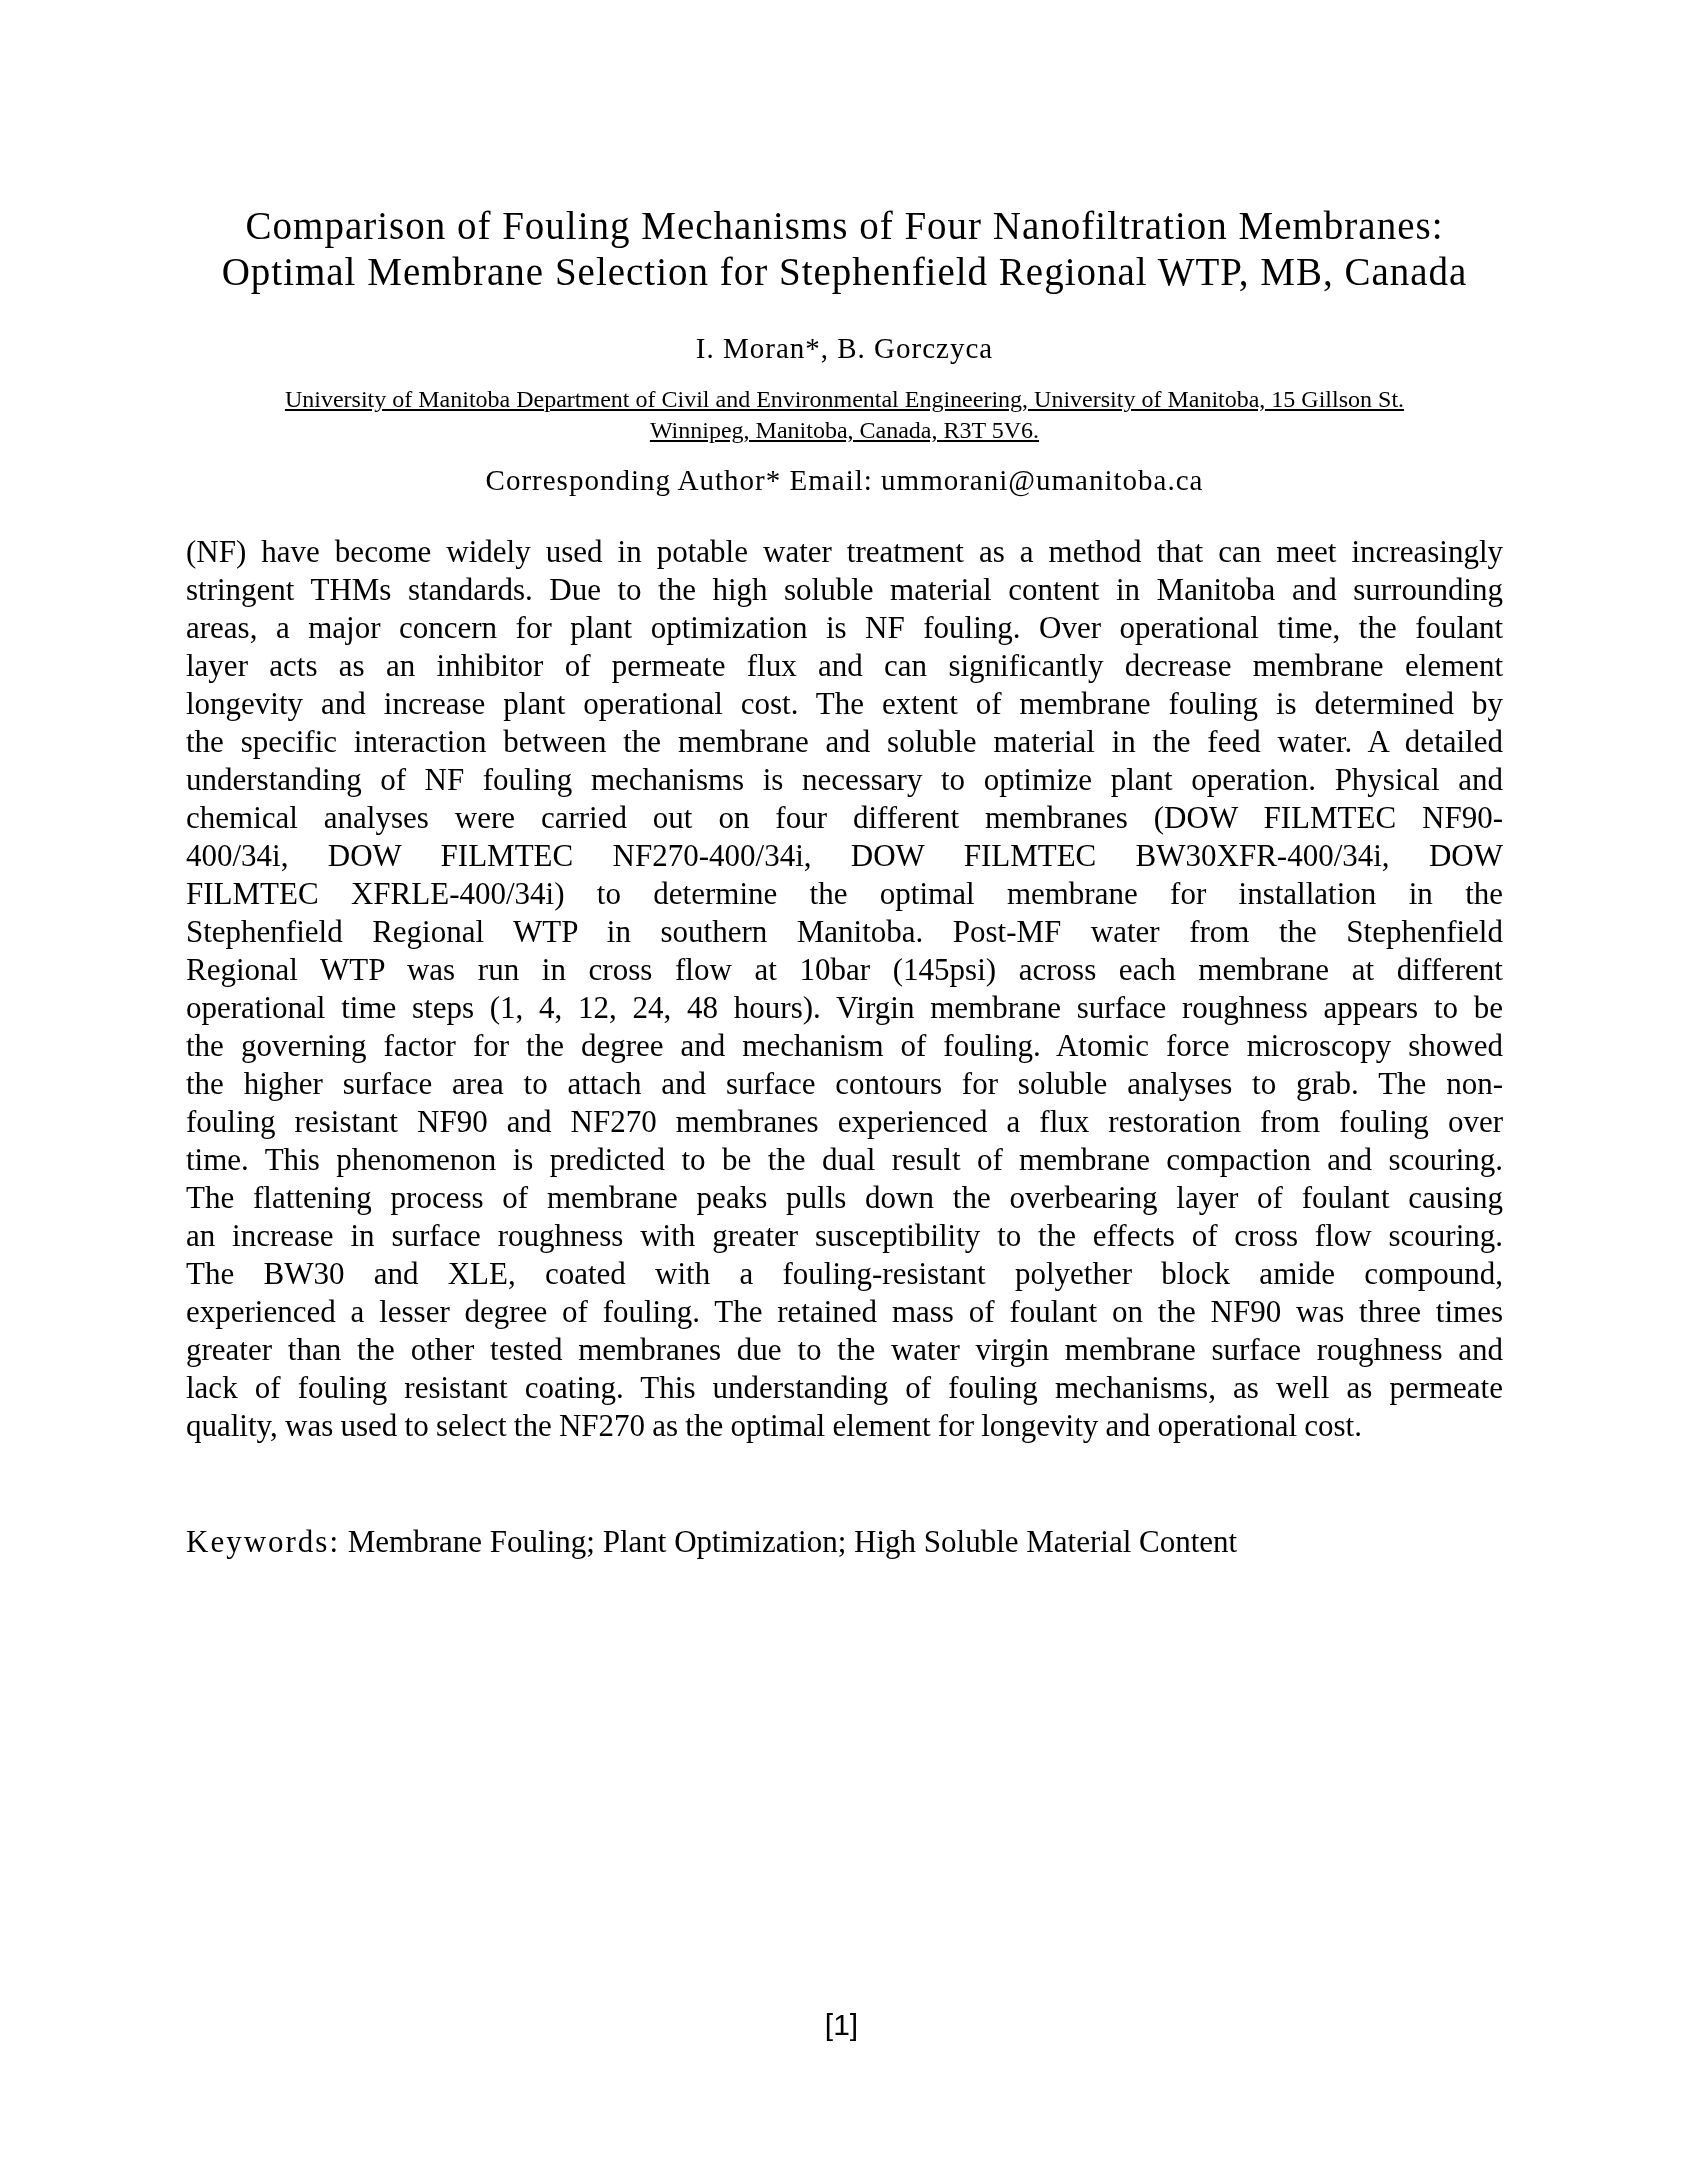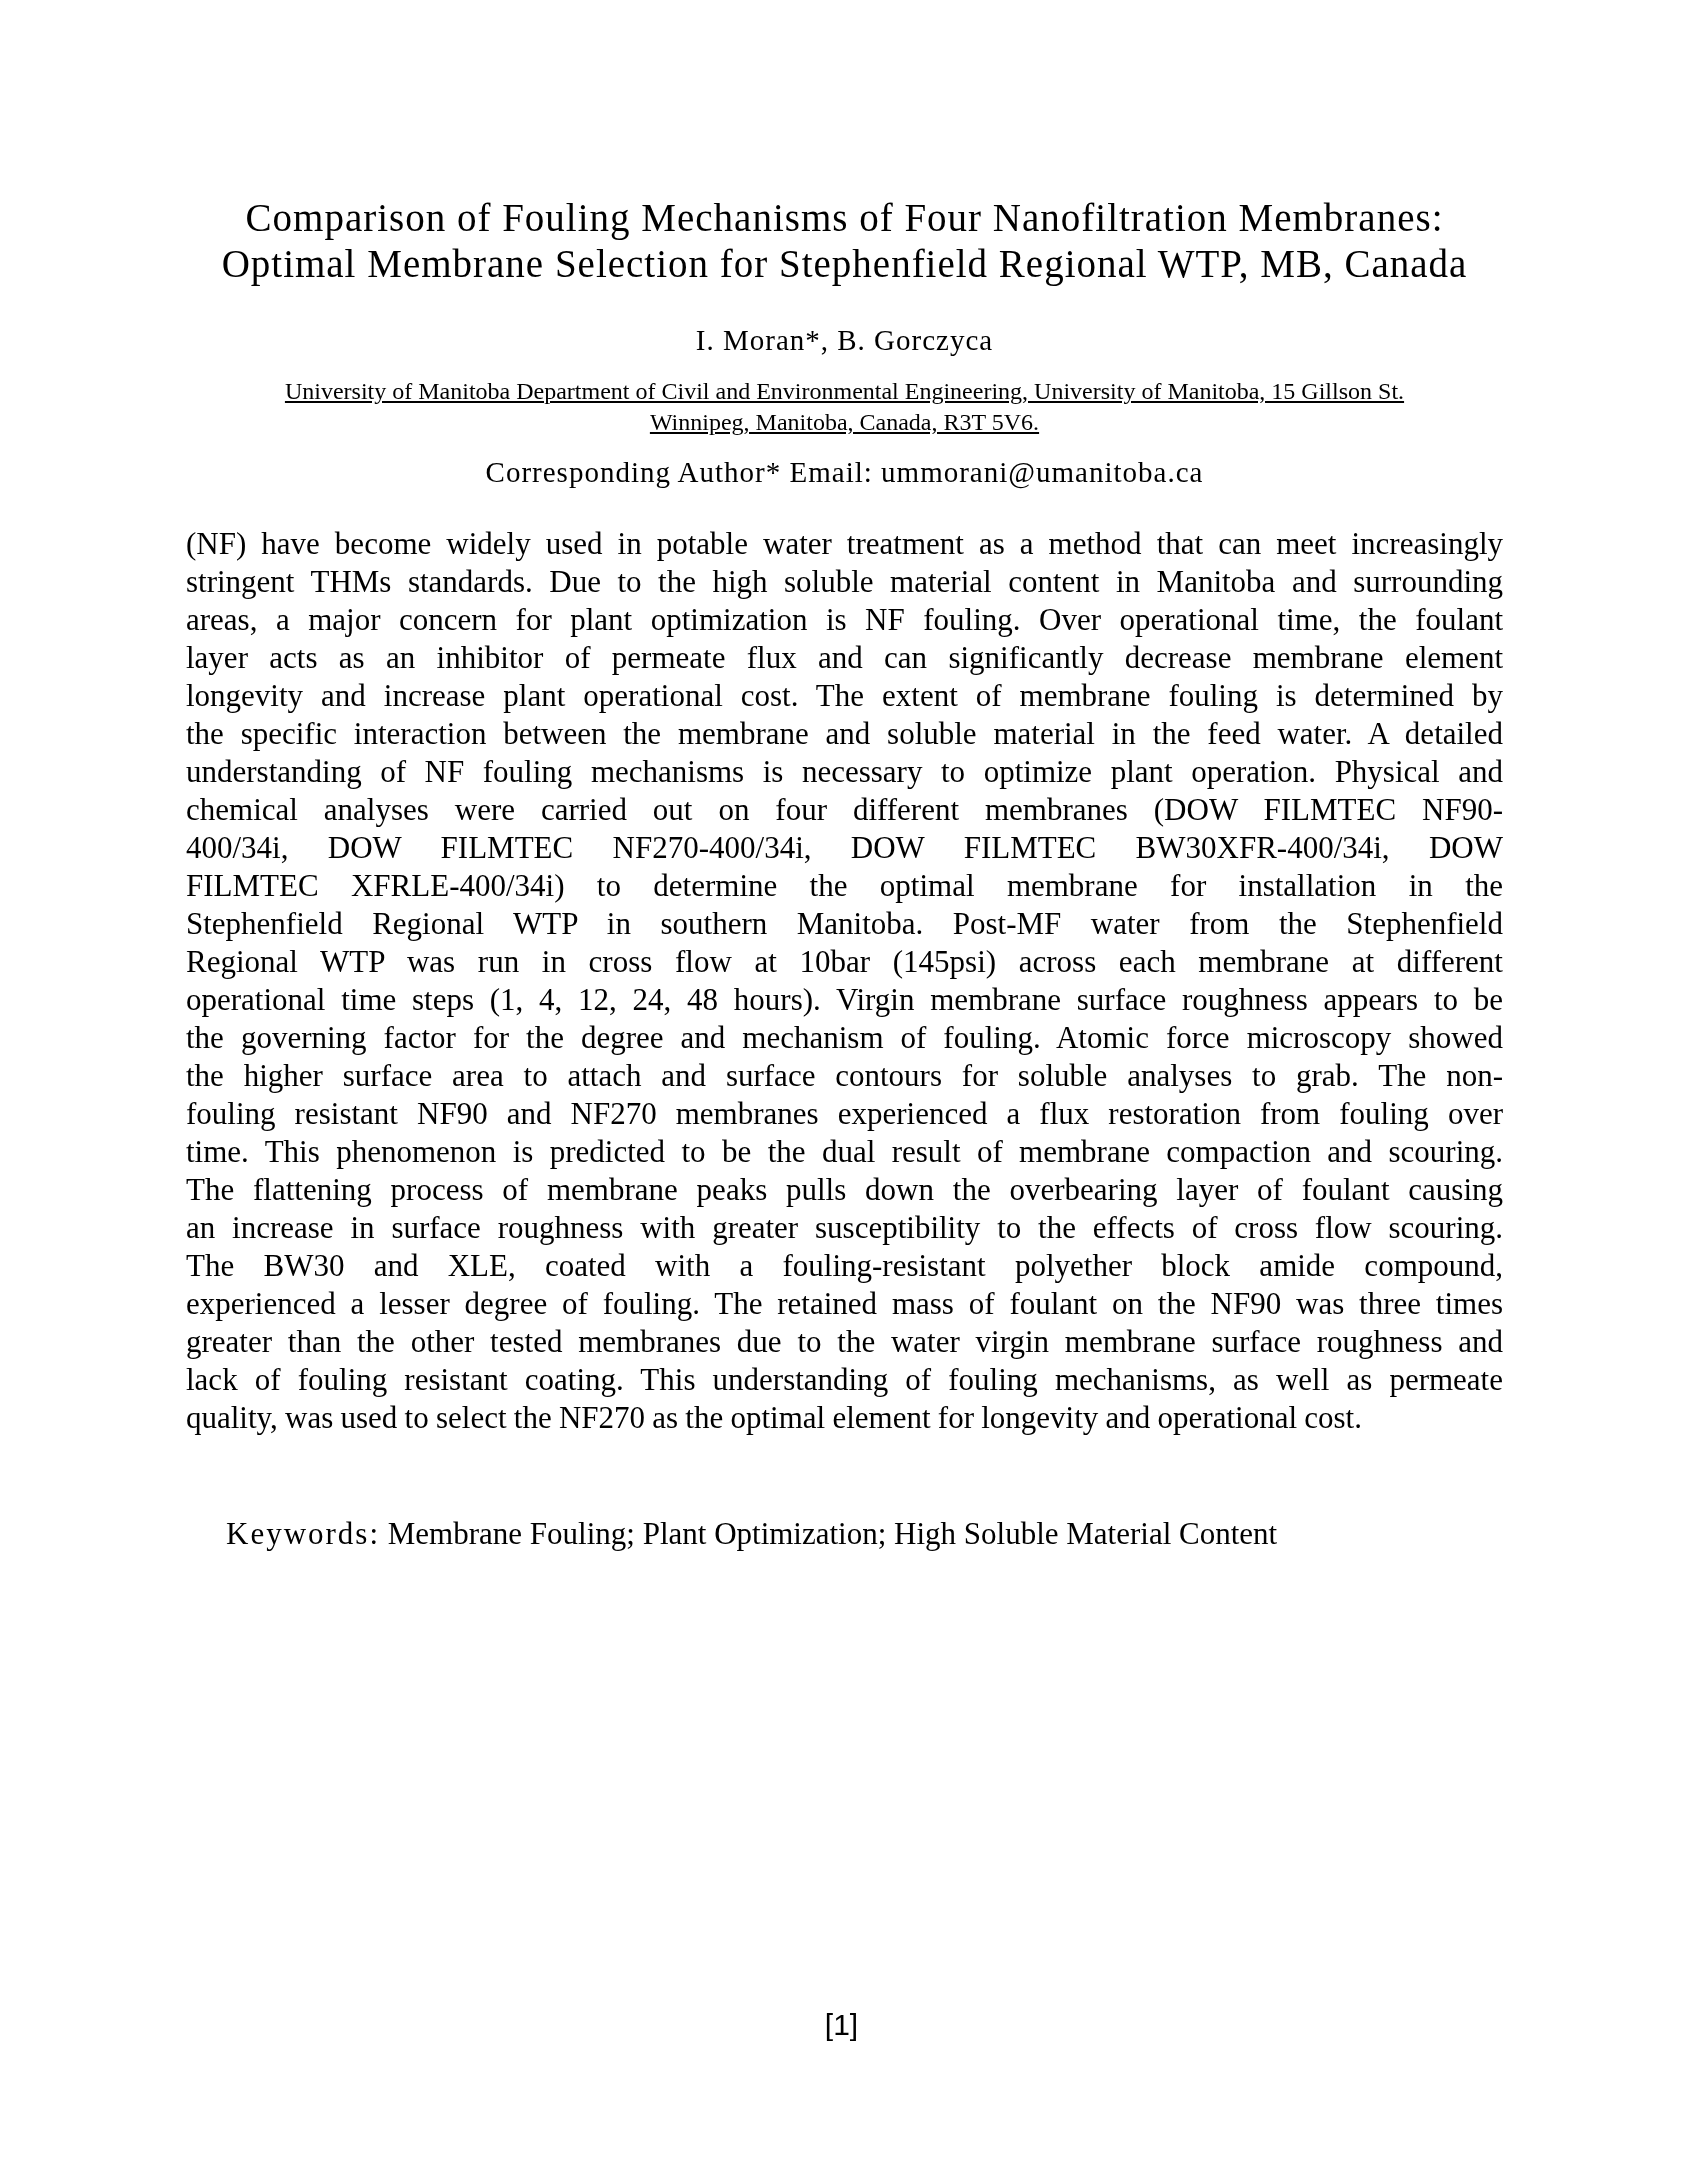--- a/index.html
+++ b/index.html
@@ -15,21 +15,21 @@
     color: #000000;
     font-family: "Liberation Serif", "DejaVu Serif", serif;
     box-sizing: border-box;
     padding: 195px 0 0 186px;
     overflow: hidden;
   }
   .content {
     width: 1317px;
   }
   .title {
-    margin: 0;
+    margin: 8px;
     font-size: 39px;
     line-height: 46px;
     font-weight: normal;
     letter-spacing: 1px;
     text-align: center;
   }
   .title .tl { display: block; }
   .authors {
     margin-top: 37px;
     font-size: 29px;
@@ -60,21 +60,20 @@
     text-justify: inter-word;
     overflow: hidden;
   }
   .abs-line.last { text-align-last: left; }
   .label { letter-spacing: 2px; }
   .keywords {
     margin-top: 78px;
     font-size: 31px;
     line-height: 38px;
     text-align: left;
-    margin-left: 40px;
   }
   .page-footer {
     position: absolute;
     top: 2008px;
     left: 0;
     width: 1683px;
     text-align: center;
     font-family: "Liberation Sans", "DejaVu Sans", sans-serif;
     font-size: 30px;
     line-height: 34px;

